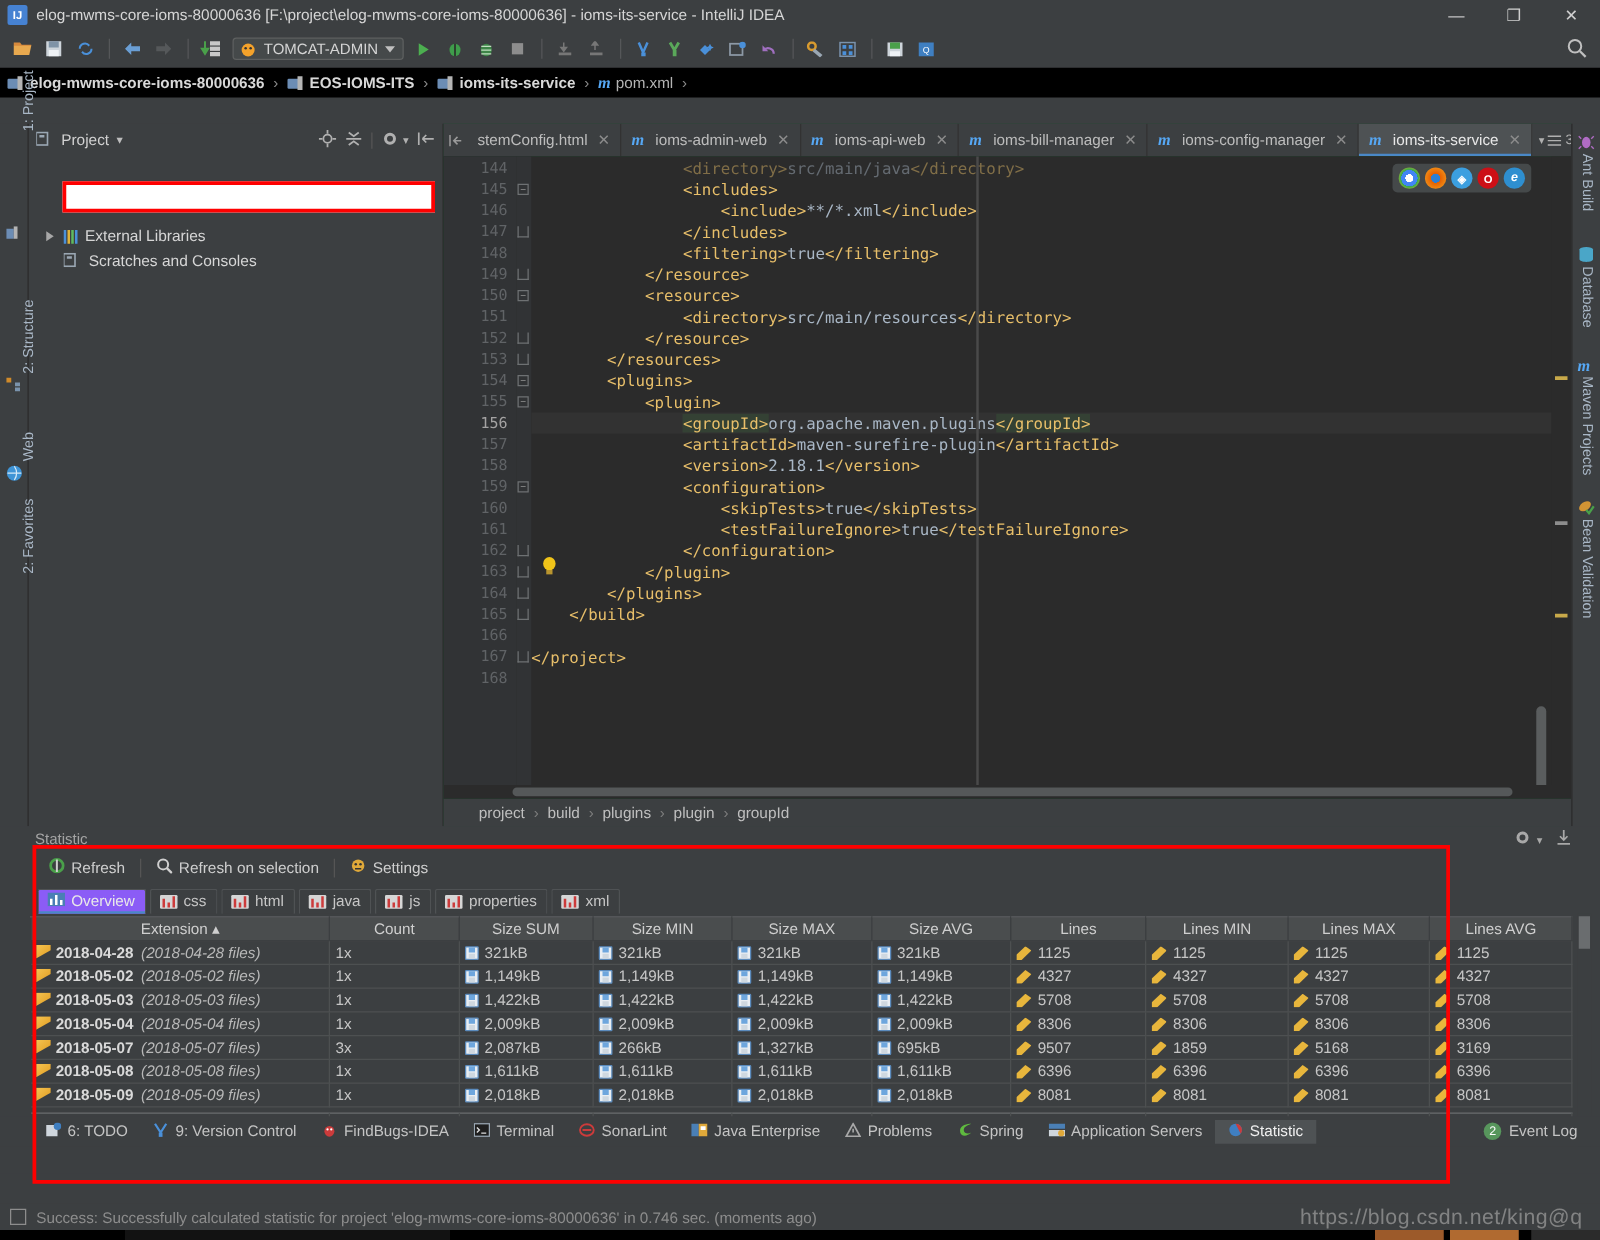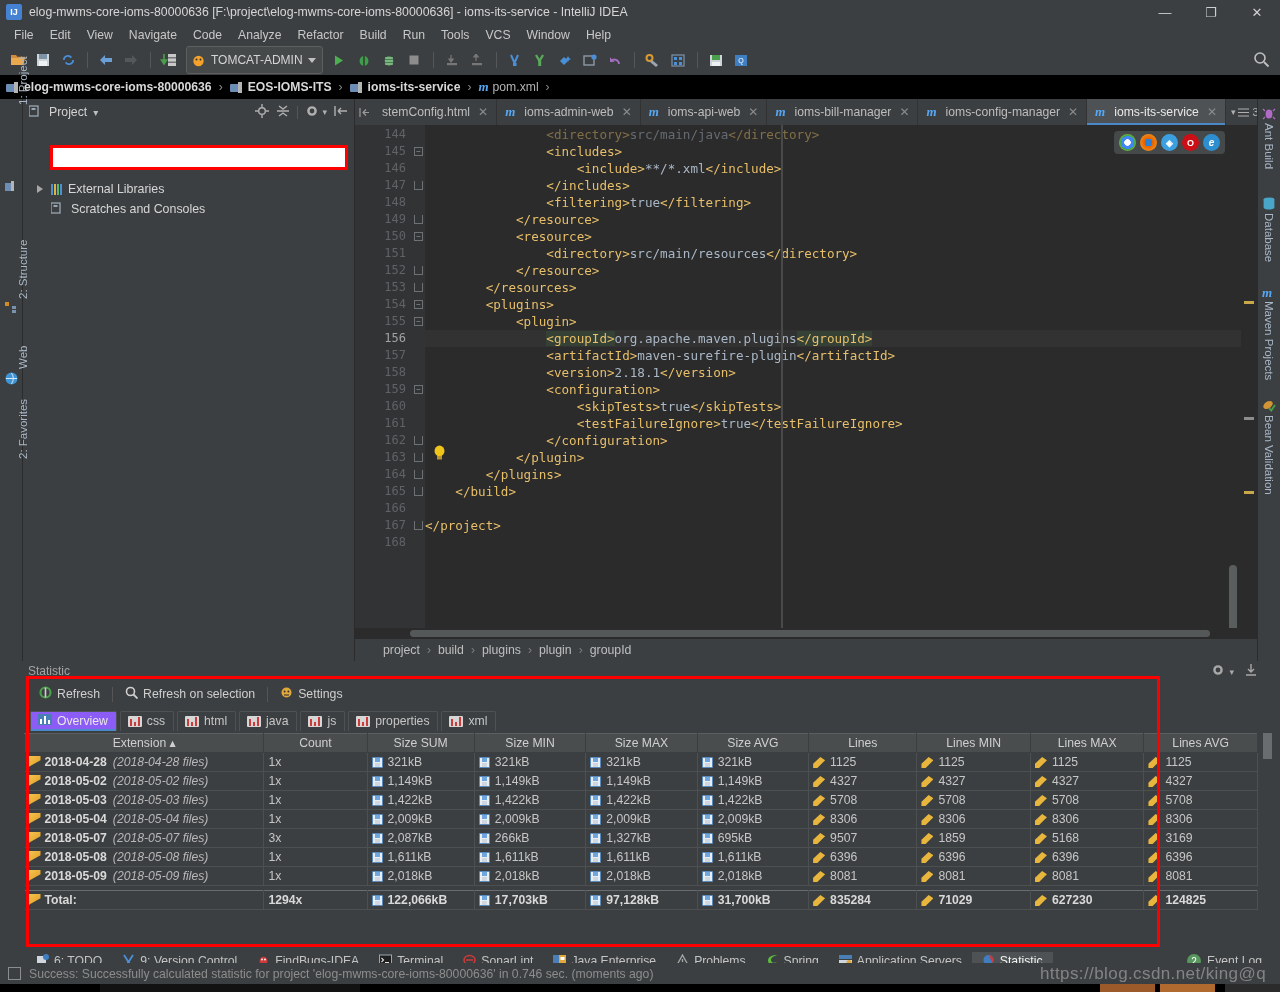--- a/index.html
+++ b/index.html
@@ -33,21 +33,21 @@
 
   
   .menubar { height: 21px; background: #3c3f41; display: flex; align-items: center; padding-left: 6px; }
   .menu-item { padding: 2px 8px; font-size: 12.2px; color: #c8c8c8; }
 
   
   .toolbar { height: 30px; background: #3c3f41; display: flex; align-items: center; padding: 0 6px; position: relative; }
   .tool { width: 24px; height: 24px; display: flex; align-items: center; justify-content: center; margin-right: 1px; }
   .tsep { width: 1px; height: 16px; background: #555759; margin: 0 6px; }
   .runcfg {
-    display: flex; align-items: center; height: 28px;
+    display: flex; align-items: center; height: 18px;
     border: 1px solid #5e6060; border-radius: 3px; background: #45494a;
     padding: 0 6px 0 4px; margin: 0 4px; gap: 5px;
   }
   .runcfg .label { font-size: 12px; color: #d4d4d4; white-space: nowrap; }
   .caret { width: 0; height: 0; border-left: 4px solid transparent; border-right: 4px solid transparent;
            border-top: 5px solid #c0c0c0; }
   .tb-search { position: absolute; right: 10px; top: 6px; }
 
   
   .navbar { height: 24px; background: #000000; display: flex; align-items: center; padding-left: 6px; gap: 0; }
@@ -161,21 +161,21 @@
   .diskico:before { content:''; position:absolute; left:2px; top:0; right:2px; height:4px; background:#6ea6dd;}
   .diskico:after { content:''; position:absolute; left:2px; bottom:0; right:2px; height:4px; background:#cfd8e0;}
   .penico { display:inline-block; width:12px; height:11px; margin-right:5px; vertical-align:-2px;
             background:#e8b63c; clip-path: polygon(60% 0, 100% 30%, 35% 100%, 0 100%, 0 62%);}
   .ext-name { font-weight: bold; color: #d9d9d9; }
   .ext-files { font-style: italic; color: #b8b8b8; padding-left: 6px; }
   .tblscroll { position:absolute; right: 7px; top: 0px; width: 11px; bottom: 0; background:#3c3f41;}
   .tblthumb { position:absolute; right:1px; top:2px; width:9px; height:26px; background:#6a6d6f;}
 
   
-  .btmbar { position: absolute; left: 0; top: 949px; width: 1280px; height: 24px; background: #3c3f41;
+  .btmbar { position: absolute; left: 0; top: 893px; width: 1280px; height: 24px; background: #3c3f41;
             display: flex; align-items: center; padding-left: 26px; }
   .btm-item { display: flex; align-items: center; gap: 5px; padding: 2px 10px; font-size: 12.2px; color: #c4c4c4;}
   .btm-item.active { background: #4e5254; color: #f0f0f0; }
   .btm-right { margin-left: auto; display: flex; align-items: center; padding-right: 18px; gap: 6px;}
   .evbadge { width: 14px; height: 14px; border-radius: 50%; background: #57965c; color: #fff; font-size: 10px;
              display:flex; align-items:center; justify-content:center;}
 
   
   .statusline { position: absolute; left: 0; top: 963px; width: 1280px; height: 21px; background: #3c3f41;
                 display: flex; align-items: center; padding-left: 8px; }
@@ -197,35 +197,20 @@
   <div class="titlebar">
     <div class="tb-logo">IJ</div>
     <div class="tb-title">elog-mwms-core-ioms-80000636 [F:\project\elog-mwms-core-ioms-80000636] - ioms-its-service - IntelliJ IDEA</div>
     <div class="tb-buttons">
       <div class="tb-btn">—</div>
       <div class="tb-btn">❐</div>
       <div class="tb-btn close">✕</div>
     </div>
   </div>
 
-  <div class="menubar">
-    <div class="menu-item">File</div>
-    <div class="menu-item">Edit</div>
-    <div class="menu-item">View</div>
-    <div class="menu-item">Navigate</div>
-    <div class="menu-item">Code</div>
-    <div class="menu-item">Analyze</div>
-    <div class="menu-item">Refactor</div>
-    <div class="menu-item">Build</div>
-    <div class="menu-item">Run</div>
-    <div class="menu-item">Tools</div>
-    <div class="menu-item">VCS</div>
-    <div class="menu-item">Window</div>
-    <div class="menu-item">Help</div>
-  </div>
 
   <div class="toolbar">
     <div class="tool">
       <svg width="16" height="14" viewBox="0 0 16 14">
           <path d="M1 2h5l1.4 1.8H15v1H1z" fill="#d6893c"></path>
           <path d="M1 4.5h14l-1.6 7.5H1z" fill="#e8a94f"></path>
         </svg>
     </div>
     <div class="tool">
       <svg width="14" height="14" viewBox="0 0 14 14">

